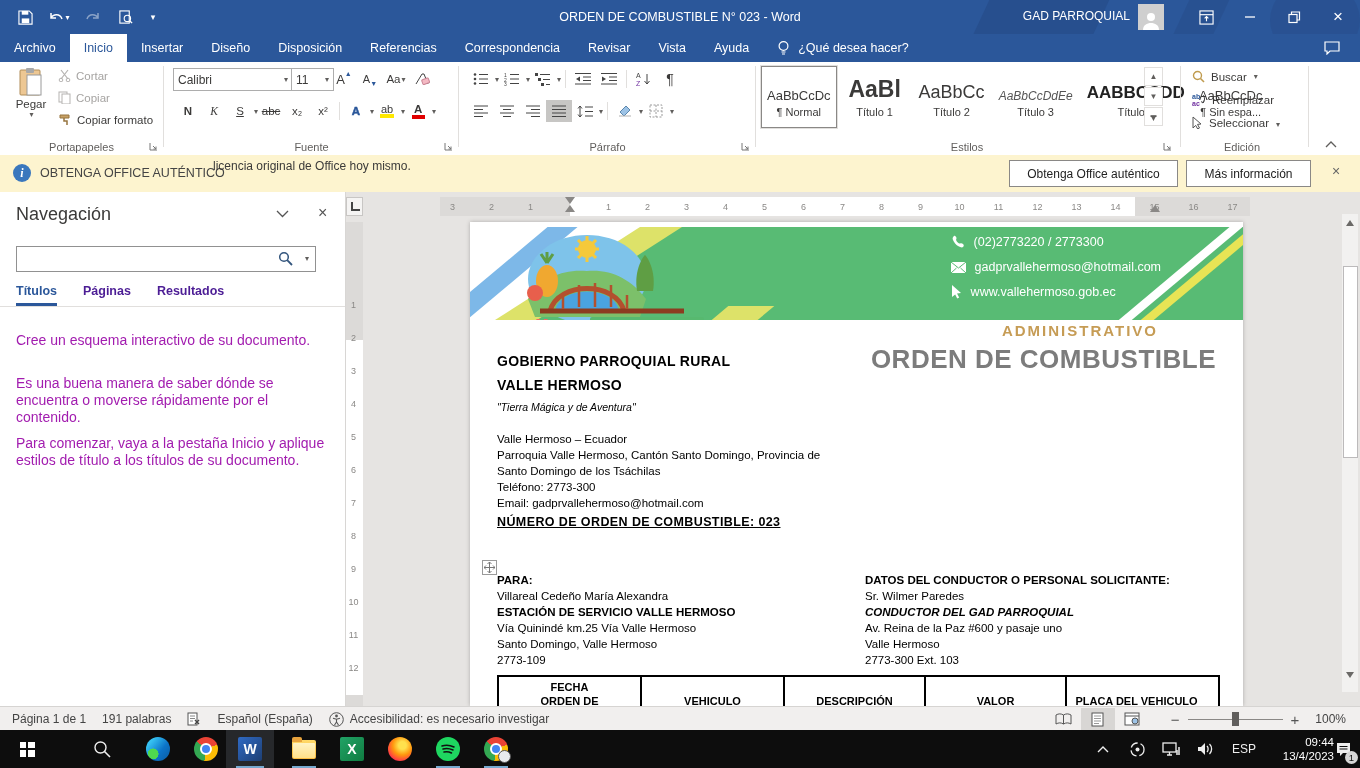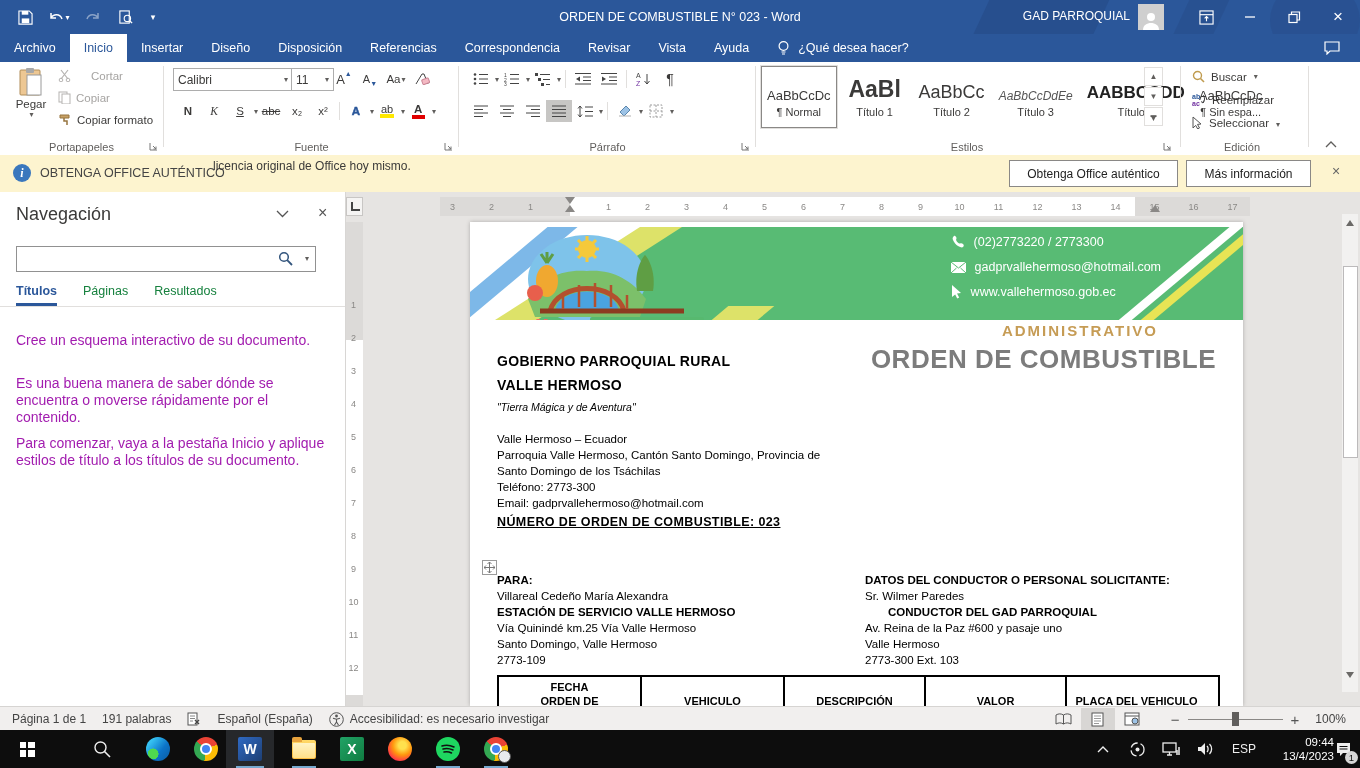--- a/index.html
+++ b/index.html
@@ -29,21 +29,21 @@
   .styleitem.sel{border:1px solid #8a8886;background:#fff;box-shadow:0 0 0 1px #e1dfdd;}
   .galbtn{width:17px;height:17px;border:1px solid #e1dfdd;background:#fff;display:flex;align-items:center;justify-content:center;font-size:8px;color:#605e5c;}
   
   #licensebar{position:absolute;left:0;top:155px;width:1360px;height:37px;background:#fdf4cf;border-bottom:1px solid #e8dcae;font-size:12px;color:#3b3a39;}
   .licbtn{position:absolute;top:5px;height:25px;background:#fff;border:1px solid #8a8886;display:flex;align-items:center;justify-content:center;font-size:12px;color:#222;}
   
   #main{position:absolute;left:0;top:192px;width:1360px;height:578px;background:#e6e4e2;}
   #navpane{position:absolute;left:0;top:0;width:345px;height:514px;background:#fff;border-right:1px solid #d8d6d4;}
   #navsearch{position:absolute;left:16px;top:54px;width:298px;height:24px;border:1px solid #919191;background:#fff;}
   #navsearch input{border:0;outline:0;width:250px;height:20px;margin:1px 0 0 6px;font-size:12.5px;font-family:"Liberation Sans",sans-serif;color:#444;}
-  .navtab{font-size:12.5px;color:#15803d;padding-bottom:5px;margin-right:26px;}
+  .navtab{font-size:12.5px;color:#4c1d95;padding-bottom:5px;margin-right:26px;font-weight:bold;}
   .navtab.active{color:#2b579a;font-weight:bold;border-bottom:3px solid #2b579a;}
   .navp{position:absolute;left:16px;width:312px;font-size:14px;color:#a21caf;line-height:17px;}
   
   #docarea{position:absolute;left:345px;top:0;width:1015px;height:514px;}
   #hruler{position:absolute;left:95px;top:5px;width:810px;height:19px;background:#dcdad8;}
   #hruler .white{position:absolute;left:130px;top:0;width:565px;height:19px;background:#fff;}
   #hrnums{position:absolute;left:88px;top:5px;height:19px;display:flex;}
   #hrnums span{width:39px;height:19px;display:flex;align-items:center;justify-content:center;font-size:9px;color:#8a8886;}
   #vruler{position:absolute;left:1px;top:30px;width:17px;height:484px;background:#dcdad8;}
   #vruler .white{position:absolute;left:0;top:118px;width:17px;height:355px;background:#fff;}
@@ -171,21 +171,21 @@
     <div class="abs" style="left:0;top:0;width:163px;height:93px;">
       <div class="abs" style="left:8px;top:5px;width:46px;height:72px;text-align:center;">
         <svg width="26" height="30" viewBox="0 0 26 30" style="margin:0 auto;">
             <rect x="2" y="3" width="20" height="25" rx="1" fill="#edc793" stroke="#b08d58"></rect>
             <rect x="8" y="1" width="8" height="5" rx="1" fill="#a8a8a8"></rect>
             <rect x="9" y="8" width="14" height="20" fill="#fff" stroke="#9a9a9a"></rect>
           </svg>
         <div style="margin-top:1px;">Pegar</div>
         <div class="car">▾</div>
       </div>
-      <div class="abs" style="left:58px;top:7px;display:flex;align-items:center;gap:20px;color:#a6a4a2;">
+      <div class="abs" style="left:58px;top:7px;display:flex;align-items:center;gap:5px;color:#a6a4a2;">
         <svg width="13" height="13" viewBox="0 0 13 13">
             <path d="M3 1l7 9M10 1L3 10" stroke="#b5b3b1" stroke-width="1.2"></path>
             <circle cx="3" cy="11" r="1.8" fill="none" stroke="#b5b3b1"></circle>
             <circle cx="10" cy="11" r="1.8" fill="none" stroke="#b5b3b1"></circle>
           </svg>
         <span>Cortar</span>
       </div>
       <div class="abs" style="left:58px;top:29px;display:flex;align-items:center;gap:5px;color:#a6a4a2;">
         <svg width="13" height="13" viewBox="0 0 13 13">
             <rect x="1" y="1" width="8" height="10" fill="none" stroke="#b5b3b1"></rect>
@@ -622,21 +622,21 @@
 
         <div class="docl" style="top:352px;font-size:11.5px;font-weight:bold;">PARA:</div>
         <div class="docl" style="top:368px;font-size:11.5px;">Villareal Cedeño María Alexandra</div>
         <div class="docl" style="top:384px;font-size:11.5px;font-weight:bold;">ESTACIÓN DE SERVICIO VALLE HERMOSO</div>
         <div class="docl" style="top:400px;font-size:11.5px;">Vía Quinindé km.25 Vía Valle Hermoso</div>
         <div class="docl" style="top:416px;font-size:11.5px;">Santo Domingo, Valle Hermoso</div>
         <div class="docl" style="top:432px;font-size:11.5px;">2773-109</div>
 
         <div class="docl" style="left:395px;top:352px;font-size:11.5px;font-weight:bold;">DATOS DEL CONDUCTOR O PERSONAL SOLICITANTE:</div>
         <div class="docl" style="left:395px;top:368px;font-size:11.5px;">Sr. Wilmer Paredes</div>
-        <div class="docl" style="left:418px;top:384px;font-size:11.5px;font-weight:bold;">CONDUCTOR DEL GAD PARROQUIAL</div>
+        <div class="docl" style="left:395px;top:384px;font-size:11.5px;font-weight:bold;font-style:italic;">CONDUCTOR DEL GAD PARROQUIAL</div>
         <div class="docl" style="left:395px;top:400px;font-size:11.5px;">Av. Reina de la Paz #600 y pasaje uno</div>
         <div class="docl" style="left:395px;top:416px;font-size:11.5px;">Valle Hermoso</div>
         <div class="docl" style="left:395px;top:432px;font-size:11.5px;">2773-300 Ext. 103</div>
 
         <div id="fueltable">
           <div class="ftcell" style="width:141px;">
               <div>FECHA</div>
               <div>ORDEN DE</div>
             </div>
           <div class="ftcell" style="width:141px;padding-top:17px;">

